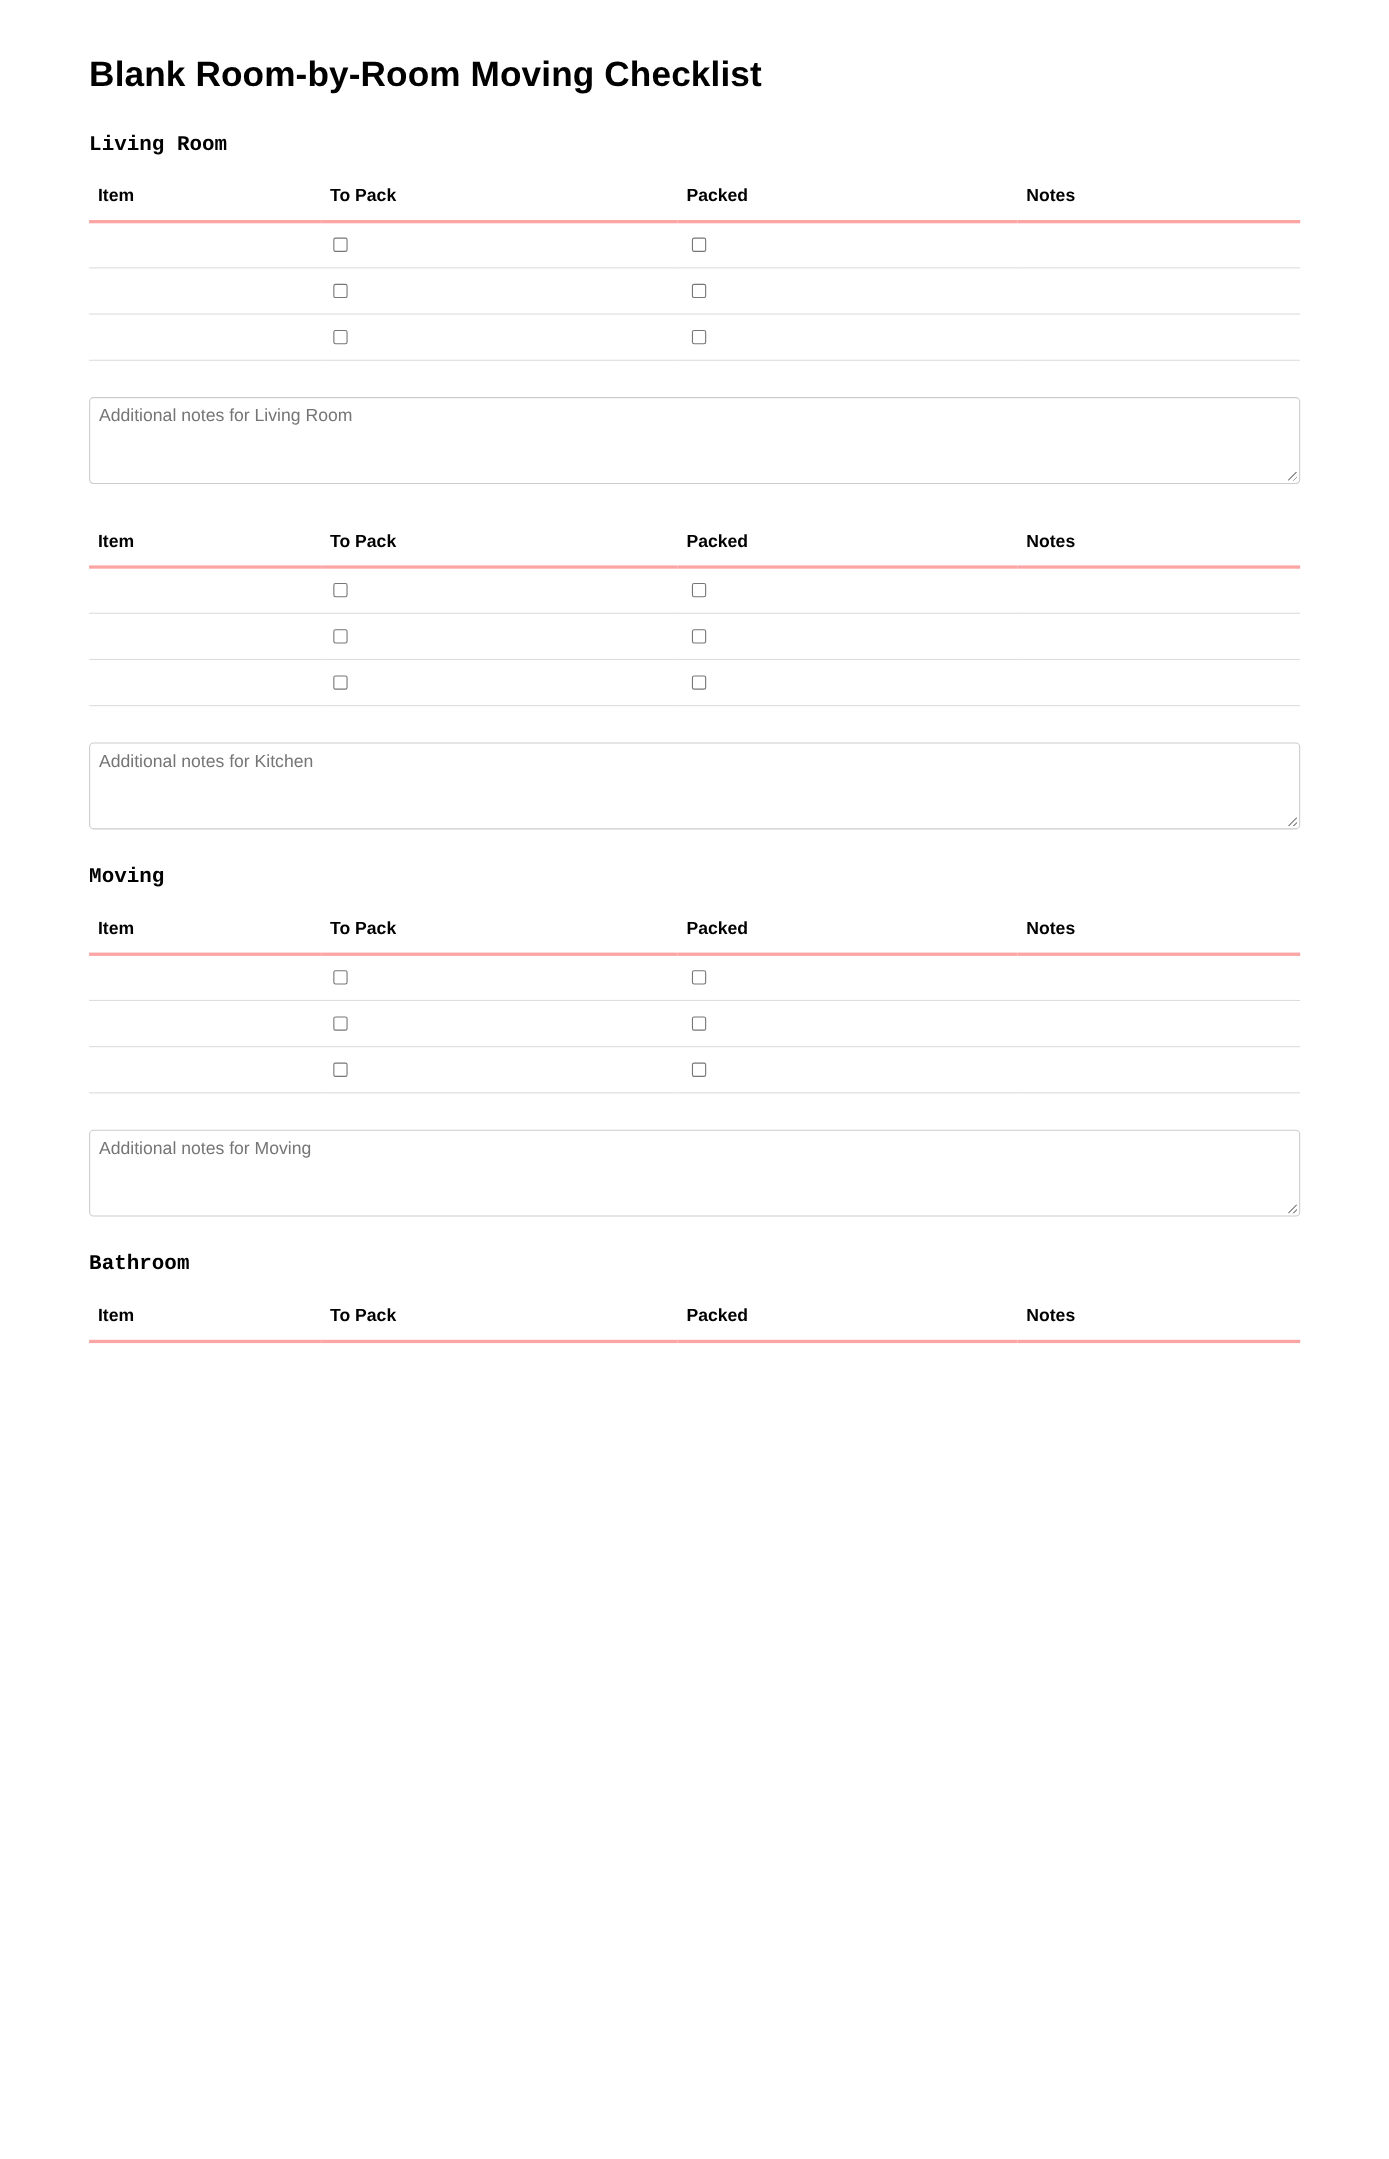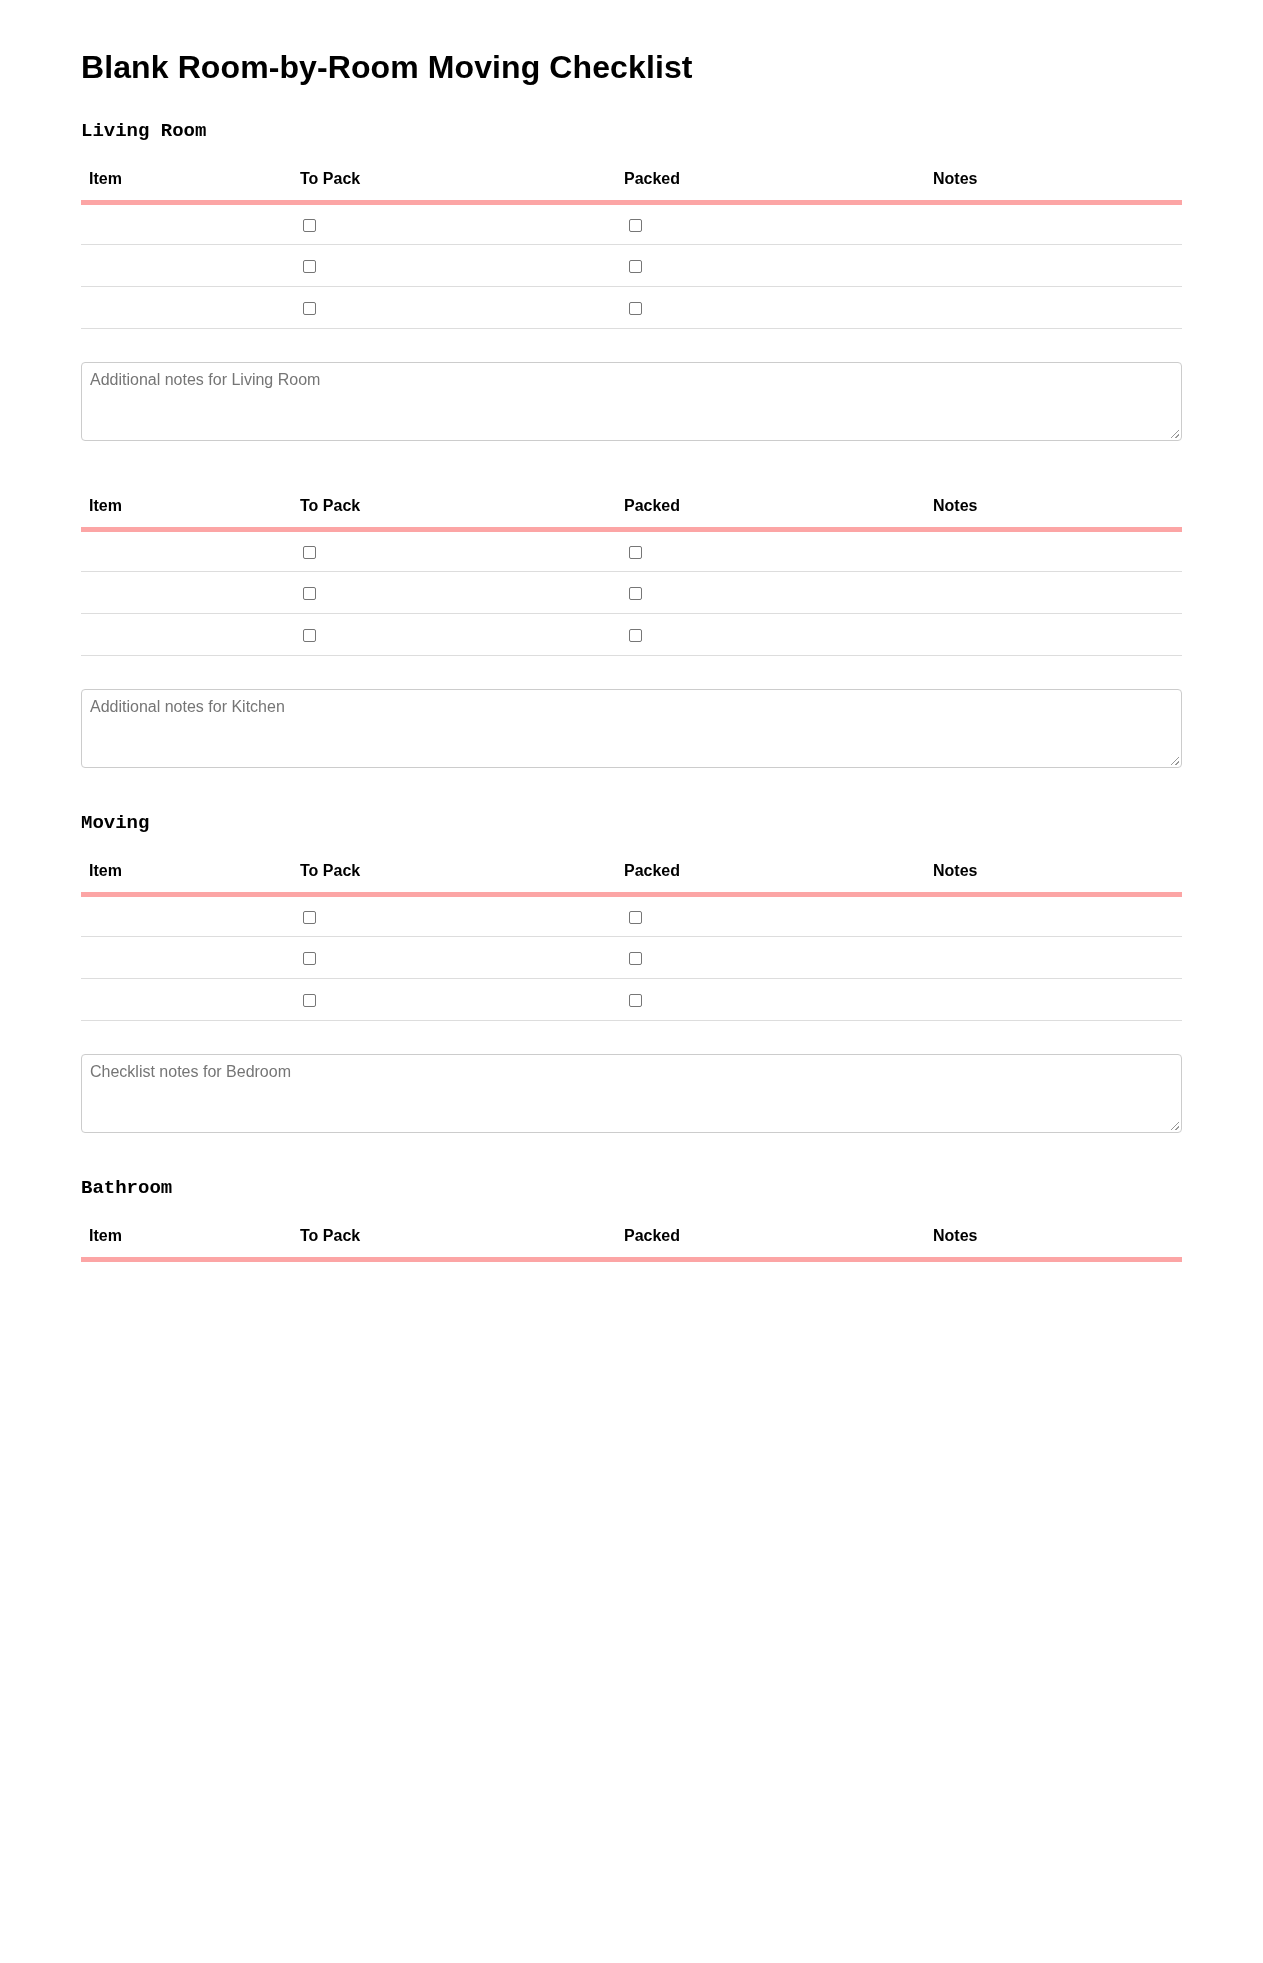--- a/index.html
+++ b/index.html
@@ -45,21 +45,21 @@
     table.checklist col.c-topack { width: 324px; }
     table.checklist col.c-packed { width: 309px; }
     table.checklist col.c-notes { width: 257px; }
     table.checklist th {
       text-align: left;
       font-size: 16px;
       font-weight: bold;
       line-height: 18px;
       padding: 12px 8px 12px 8px;
       height: 42px;
-      border-bottom: 5px solid #fca5a5;
+      border-bottom: 3px solid #fca5a5;
     }
     table.checklist td {
       height: 42px;
       padding: 0 8px;
       border-bottom: 1px solid #dddddd;
       vertical-align: middle;
       font-size: 16px;
     }
     .checkbox {
       display: inline-block;
@@ -68,21 +68,21 @@
       border: 1px solid #767676;
       border-radius: 2px;
       background: #ffffff;
       margin-left: 3px;
       vertical-align: middle;
       cursor: pointer;
     }
     .packed-cell .checkbox { margin-left: 5px; }
     .notes-wrap {
       margin-top: 33px;
-      margin-bottom: 44px;
+      margin-bottom: 32px;
     }
     .notes-area {
       position: relative;
       width: 1101px;
       height: 79px;
       border: 1px solid #cccccc;
       border-radius: 4px;
       background: #ffffff;
       padding: 8px 8px;
       font-size: 16px;
@@ -233,21 +233,21 @@
         <tr>
           <td></td>
           <td><span class="checkbox"></span></td>
           <td class="packed-cell"><span class="checkbox"></span></td>
           <td></td>
         </tr>
       </tbody>
     </table>
     <div class="notes-wrap">
       <div class="notes-area">
-        <span class="notes-placeholder">Checklist notes for Bedroom</span>
+        <span class="notes-placeholder">Additional notes for Moving</span>
         <span class="resize-grip"></span>
       </div>
     </div>
   </section>
 
   <section class="room-section">
     <h3 class="room-heading">Bathroom</h3>
     <table class="checklist">
       <colgroup>
           <col class="c-item">

